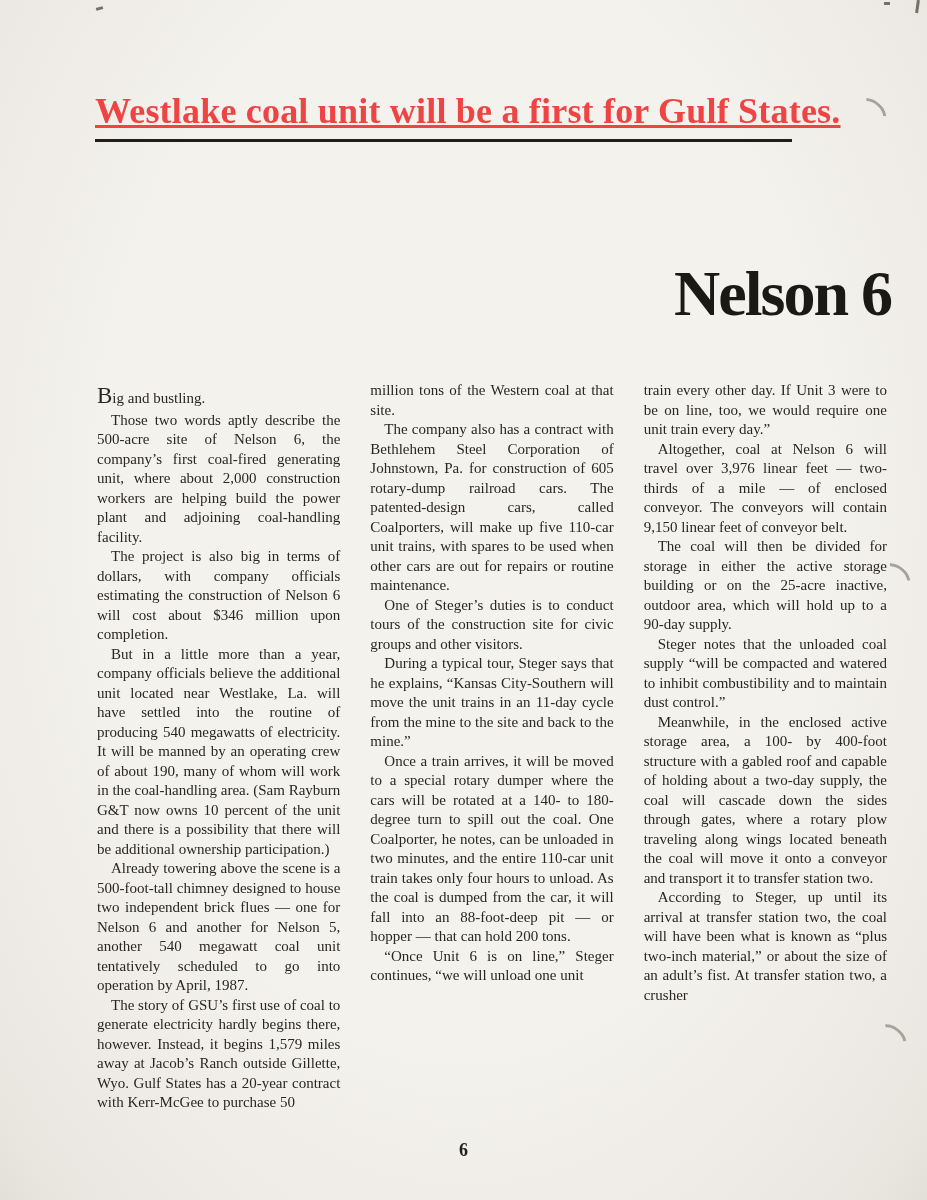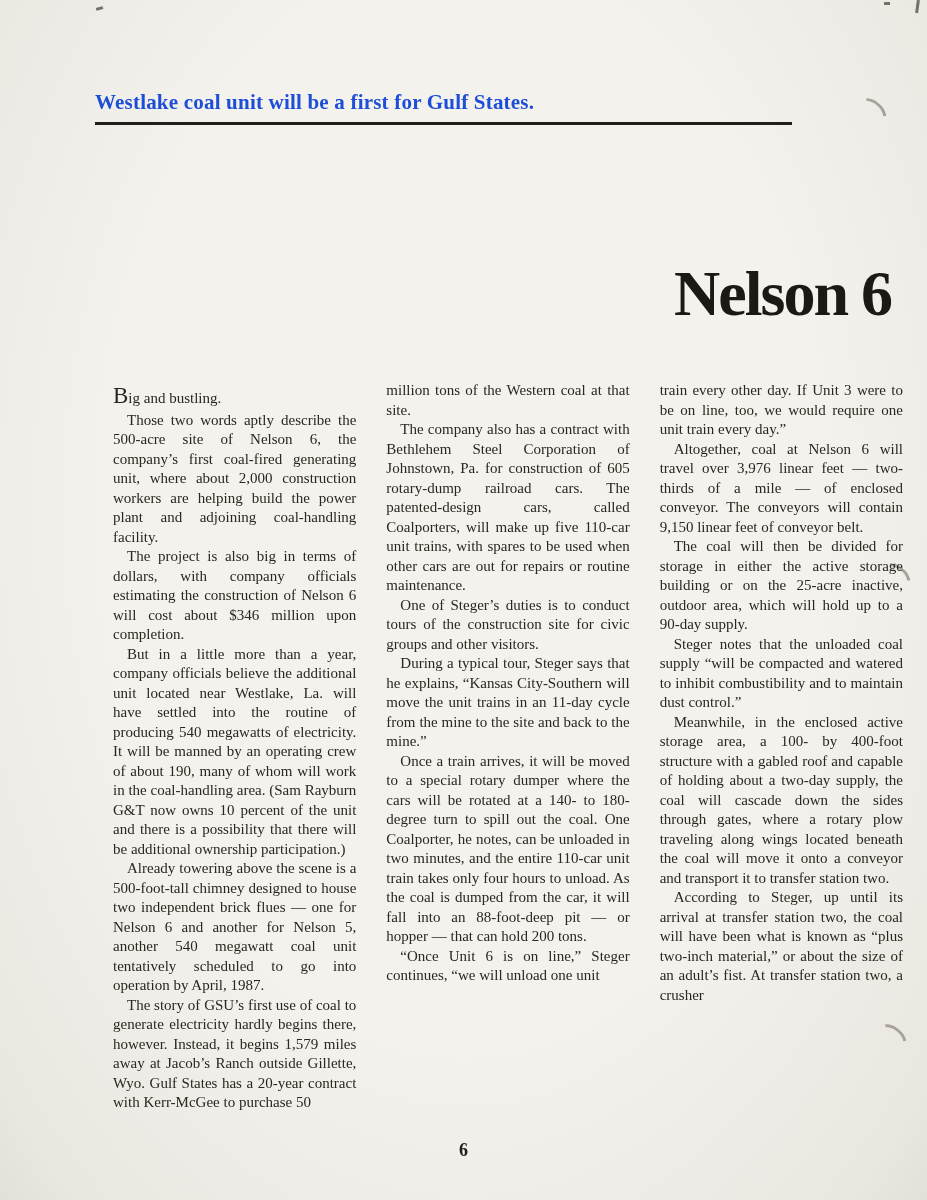--- a/index.html
+++ b/index.html
@@ -10,44 +10,45 @@
     background: radial-gradient(ellipse at 50% 42%, #f4f2ed 55%, #eae7e1 92%, #e3e0da 100%);
     font-family:"Liberation Serif", serif;
     color:#262420;
   }
 
   
   .masthead { position:absolute; left:95px; top:90px; width:697px; }
   .masthead h1 {
     font-family:"Liberation Serif", serif;
     font-weight:700;
-    font-size:21px;
+    font-size:36px;
     letter-spacing:0.2px;
-    color:#1d4ed8;
+    color:#ef4444;
     white-space:nowrap;
+    text-decoration:underline;
   }
   .rule { margin-top:7px; height:3px; background:#211f1b; }
 
   
   .headline {
     position:absolute;
     top:262px;
     right:36px;
     font-family:"Liberation Serif", serif;
     font-weight:700;
     font-size:64px;
     letter-spacing:-2px;
     color:#1b1916;
     line-height:1;
   }
 
   
   .columns {
     position:absolute;
-    left:113px;
+    left:97px;
     top:381px;
     width:790px;
     display:flex;
     gap:30px;
   }
   .column {
     flex:1;
     font-size:15px;
     line-height:1.3;
     text-align:justify;

